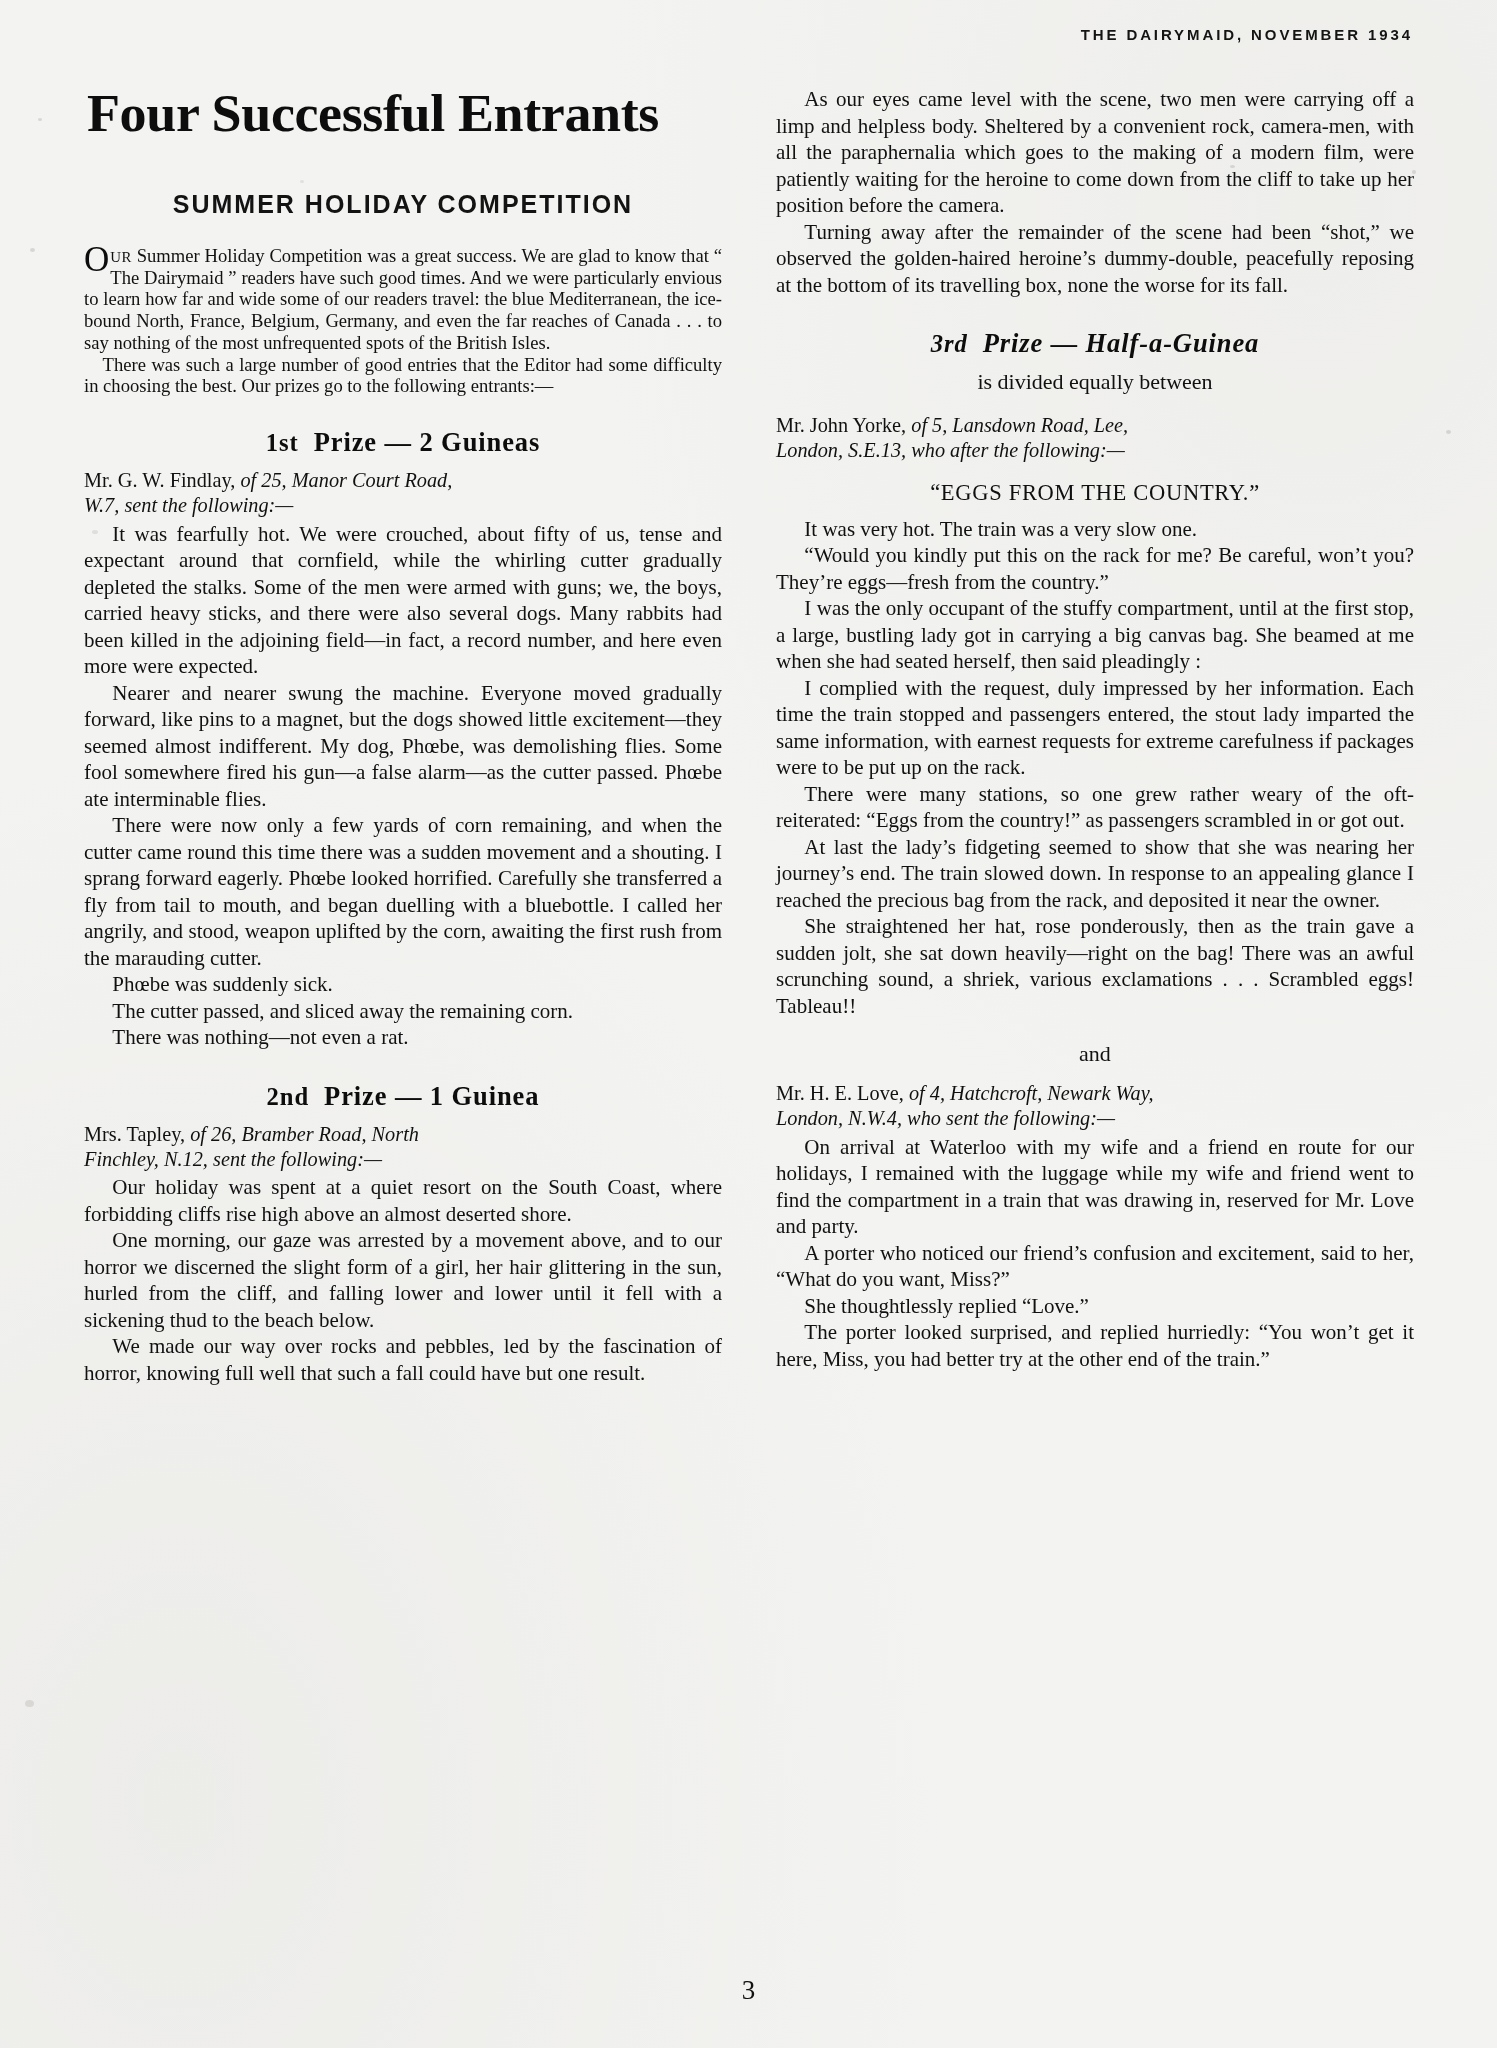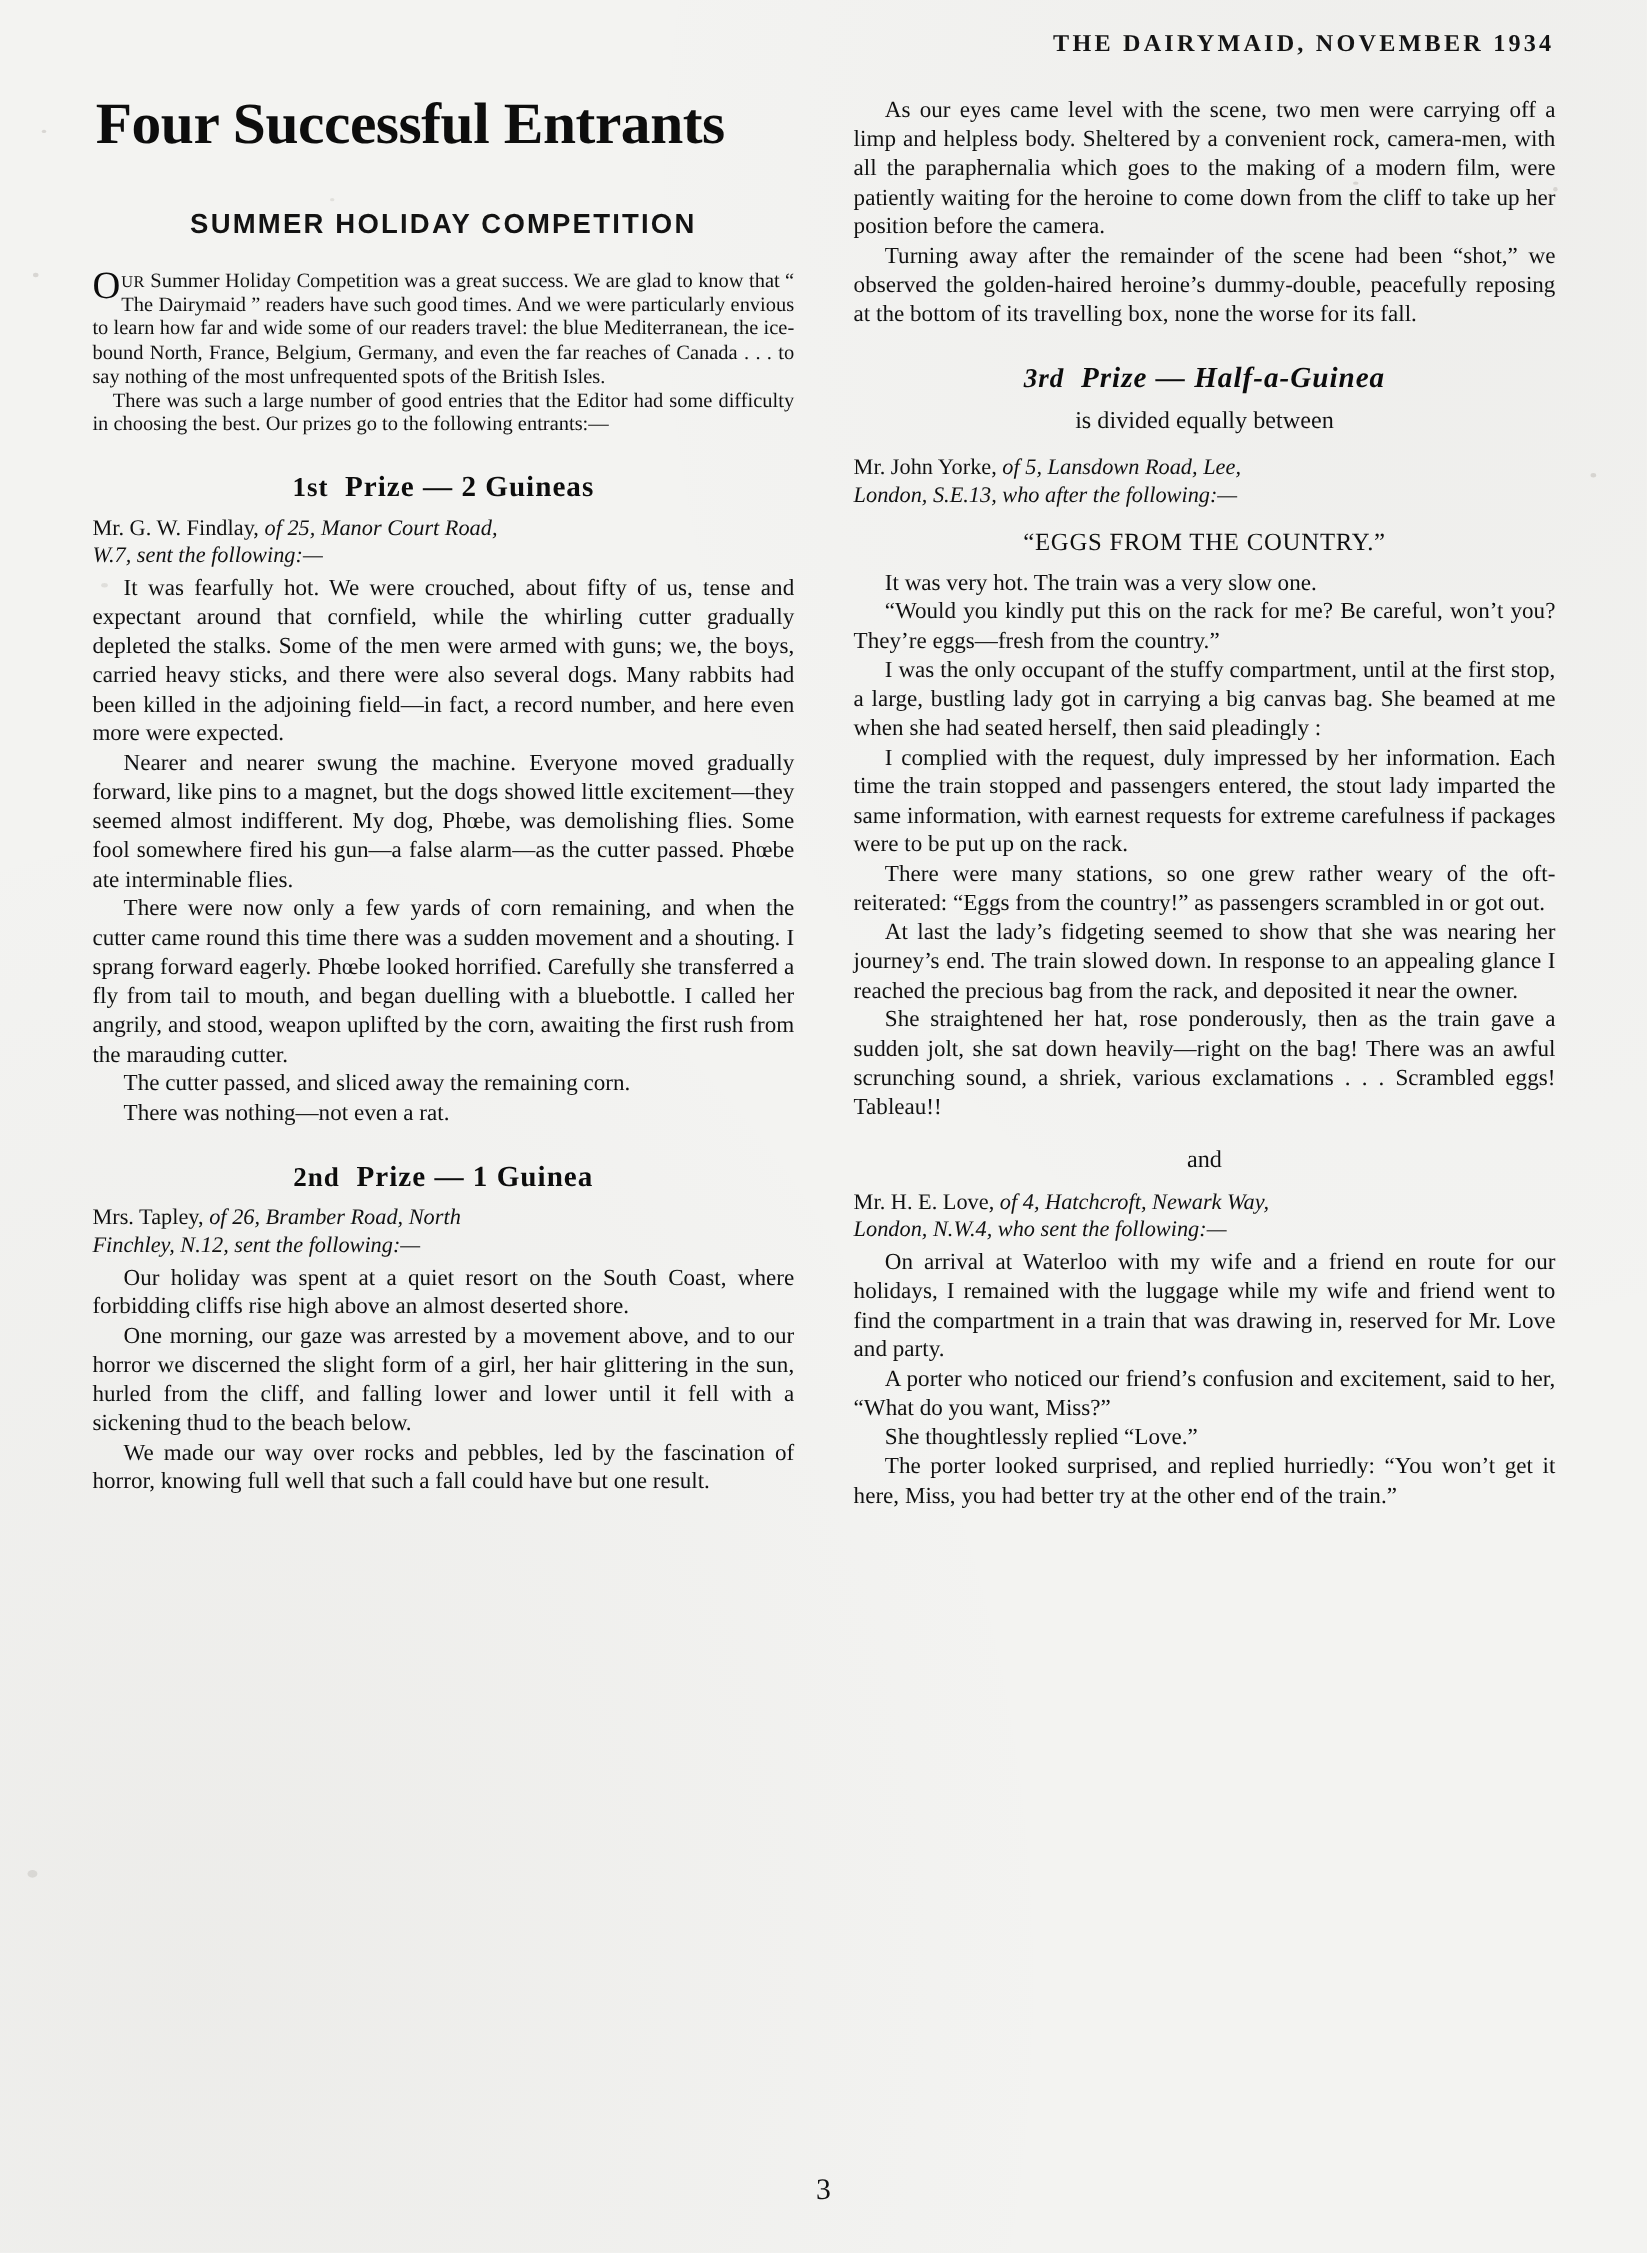--- a/index.html
+++ b/index.html
@@ -26,22 +26,22 @@
       radial-gradient(ellipse at 12% 88%, rgba(150,145,135,0.07) 0%, rgba(0,0,0,0) 42%),
       radial-gradient(ellipse at 88% 10%, rgba(150,145,135,0.05) 0%, rgba(0,0,0,0) 40%),
       #f3f3f1;
   }
 
   
   .running-head {
     position: absolute;
     top: 26px;
     right: 84px;
-    font-family: Liberation Serif, serif;
-    font-size: 22px;
+    font-family: Liberation Sans, sans-serif;
+    font-size: 15px;
     font-weight: 700;
     letter-spacing: 2.9px;
     color: #141414;
     white-space: nowrap;
   }
 
   
   .columns {
     position: absolute;
     top: 86px;
@@ -210,20 +210,21 @@
         <p class="indent">There was such a large number of good entries that the Editor had some difficulty in choosing the best. Our prizes go to the following entrants:—</p>
       </div>
 
       <div class="prize-heading"><span class="num">1st</span>&nbsp;&nbsp;<span>Prize — 2 Guineas</span></div>
 
       <p class="attrib"><span>Mr. G. W. Findlay,</span><em> of 25, Manor Court Road,</em><br><em>W.7, sent the following:—</em></p>
 
       <p class="indent">It was fearfully hot. We were crouched, about fifty of us, tense and expectant around that cornfield, while the whirling cutter gradually depleted the stalks. Some of the men were armed with guns; we, the boys, carried heavy sticks, and there were also several dogs. Many rabbits had been killed in the adjoining field—in fact, a record number, and here even more were expected.</p>
       <p class="indent">Nearer and nearer swung the machine. Everyone moved gradually forward, like pins to a magnet, but the dogs showed little excitement—they seemed almost indifferent. My dog, Phœbe, was demolishing flies. Some fool somewhere fired his gun—a false alarm—as the cutter passed. Phœbe ate interminable flies.</p>
       <p class="indent">There were now only a few yards of corn remaining, and when the cutter came round this time there was a sudden movement and a shouting. I sprang forward eagerly. Phœbe looked horrified. Carefully she transferred a fly from tail to mouth, and began duelling with a bluebottle. I called her angrily, and stood, weapon uplifted by the corn, awaiting the first rush from the marauding cutter.</p>
+      <p class="indent">Phœbe was suddenly sick.</p>
       <p class="indent">The cutter passed, and sliced away the remaining corn.</p>
       <p class="indent">There was nothing—not even a rat.</p>
 
       <div class="prize-heading"><span class="num">2nd</span>&nbsp;&nbsp;<span>Prize — 1 Guinea</span></div>
 
       <p class="attrib"><span>Mrs. Tapley,</span><em> of 26, Bramber Road, North</em><br><em>Finchley, N.12, sent the following:—</em></p>
 
       <p class="indent">Our holiday was spent at a quiet resort on the South Coast, where forbidding cliffs rise high above an almost deserted shore.</p>
       <p class="indent">One morning, our gaze was arrested by a movement above, and to our horror we discerned the slight form of a girl, her hair glittering in the sun, hurled from the cliff, and falling lower and lower until it fell with a sickening thud to the beach below.</p>
       <p class="indent">We made our way over rocks and pebbles, led by the fascination of horror, knowing full well that such a fall could have but one result.</p>

